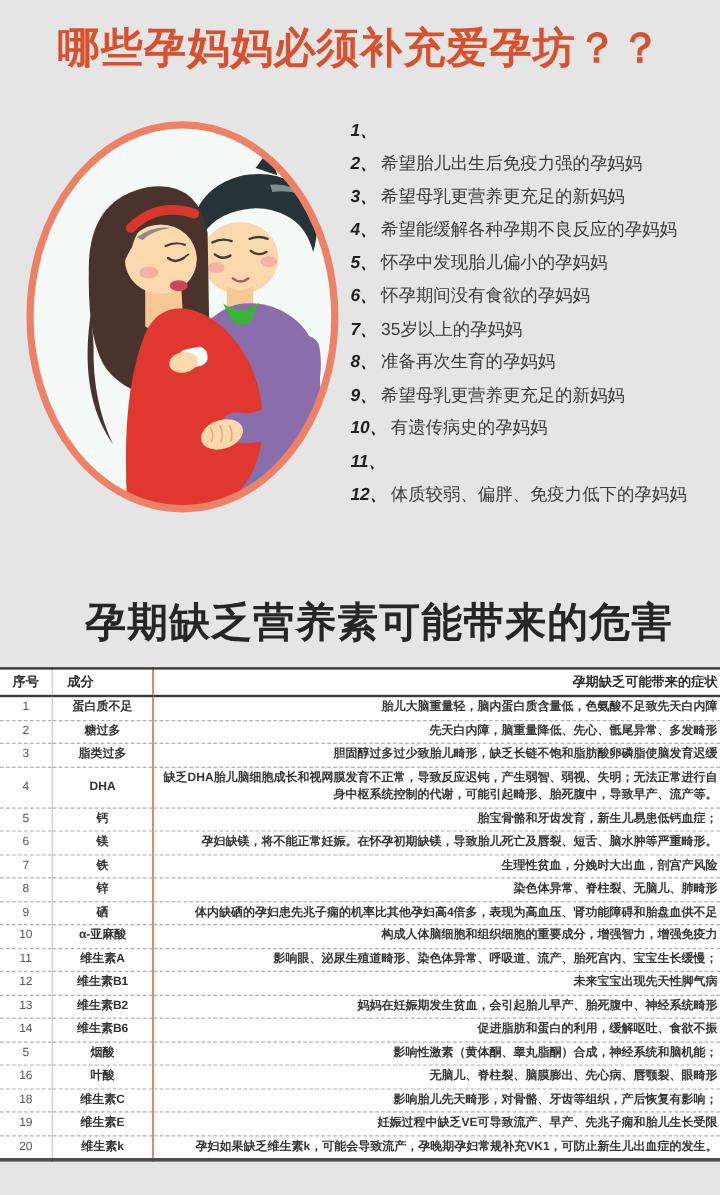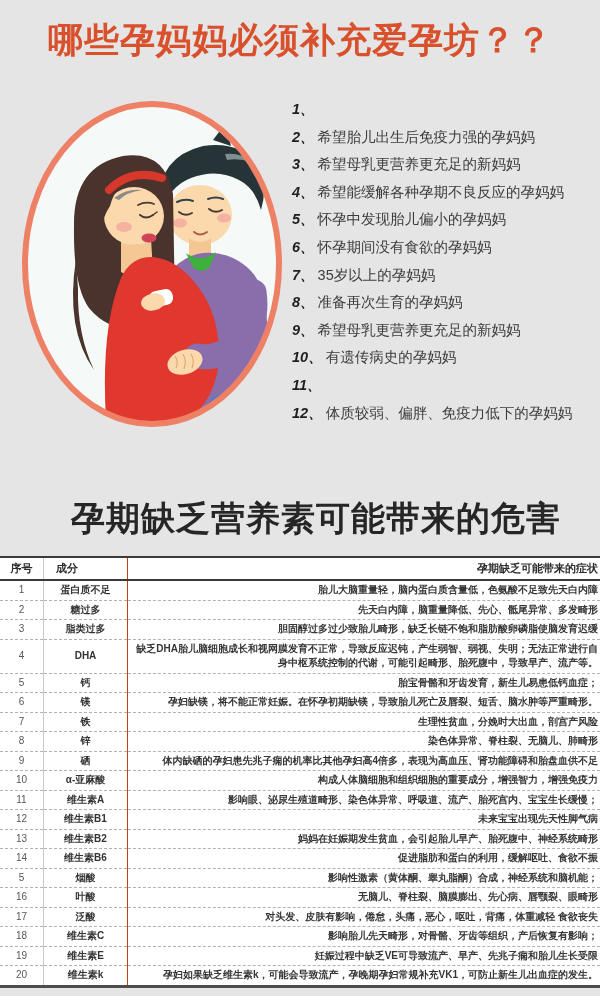--- a/index.html
+++ b/index.html
@@ -273,25 +273,20 @@
           <td class="c2">烟酸</td>
           <td class="c3">影响性激素（黄体酮、睾丸脂酮）合成，神经系统和脑机能；</td>
         </tr>
 
         <tr>
           <td class="c1">16</td>
           <td class="c2">叶酸</td>
           <td class="c3">无脑儿、脊柱裂、脑膜膨出、先心病、唇颚裂、眼畸形</td>
         </tr>
 
-        <tr>
-          <td class="c1">17</td>
-          <td class="c2">泛酸</td>
-          <td class="c3">对头发、皮肤有影响，倦怠，头痛，恶心，呕吐，背痛，体重减轻 食欲丧失</td>
-        </tr>
 
         <tr>
           <td class="c1">18</td>
           <td class="c2">维生素C</td>
           <td class="c3">影响胎儿先天畸形，对骨骼、牙齿等组织，产后恢复有影响；</td>
         </tr>
 
         <tr>
           <td class="c1">19</td>
           <td class="c2">维生素E</td>

